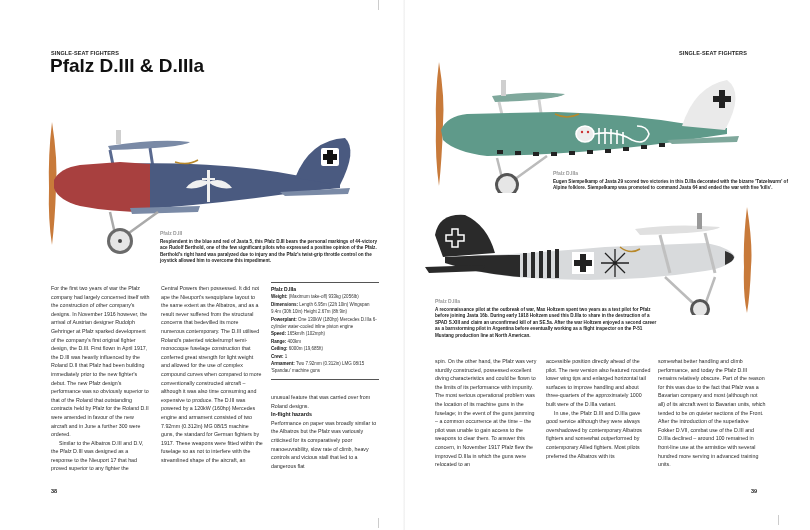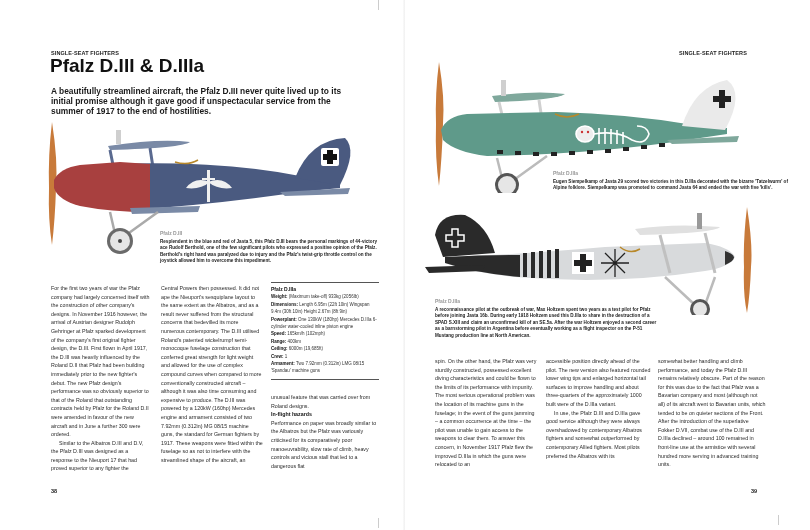--- a/index.html
+++ b/index.html
@@ -36,21 +36,20 @@
 </style>
 </head>
 <body>
 
 <div class="spread">
 
   <div class="page left">
     <div class="tick" style="left:378px;top:0;"></div>
     <div class="running-head" style="left:51px;top:50px;">SINGLE-SEAT FIGHTERS</div>
     <div class="title">Pfalz D.III &amp; D.IIIa</div>
-    <div class="standfirst">A beautifully streamlined aircraft, the Pfalz D.III never quite lived up to its initial promise although it gave good if unspectacular service from the summer of 1917 to the end of hostilities.</div>
 
     <svg class="plane" style="left:40px;top:120px;" width="320" height="135" viewBox="0 0 320 135">
 
       <path d="M12 2 Q18 40 16 68 Q15 100 12 125 Q8 100 9 68 Q8 35 12 2Z" fill="#c87a3a"></path>
 
       <path d="M68 26 Q120 18 150 22 Q142 28 70 30Z" fill="#7a8aa6"></path>
       <rect x="76" y="10" width="5" height="14" fill="#cfcfcf"></rect>
 
       <path d="M70 30 L80 80 M110 28 L118 80" stroke="#5a6a90" stroke-width="3" fill="none"></path>
 

